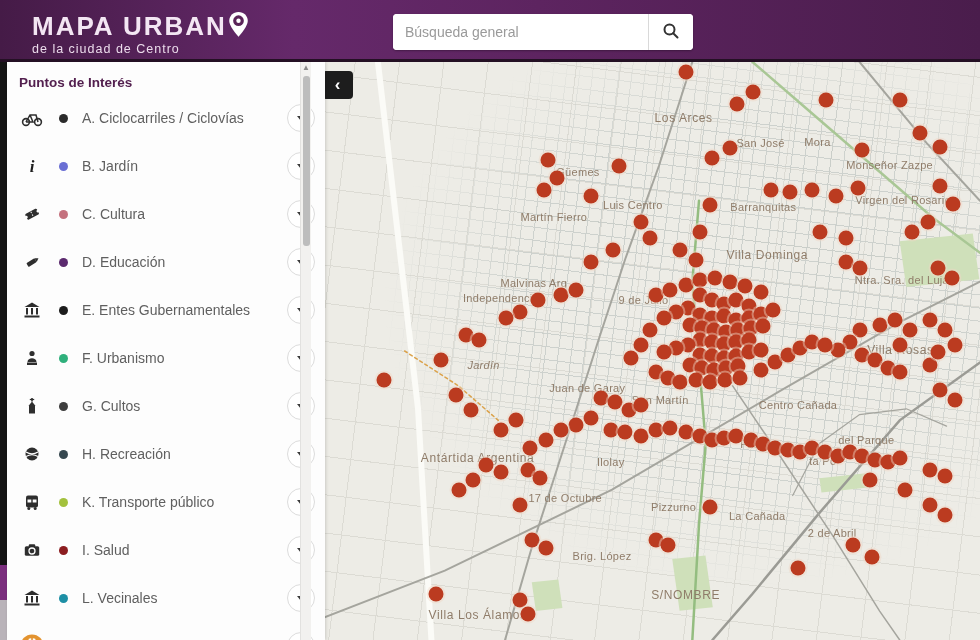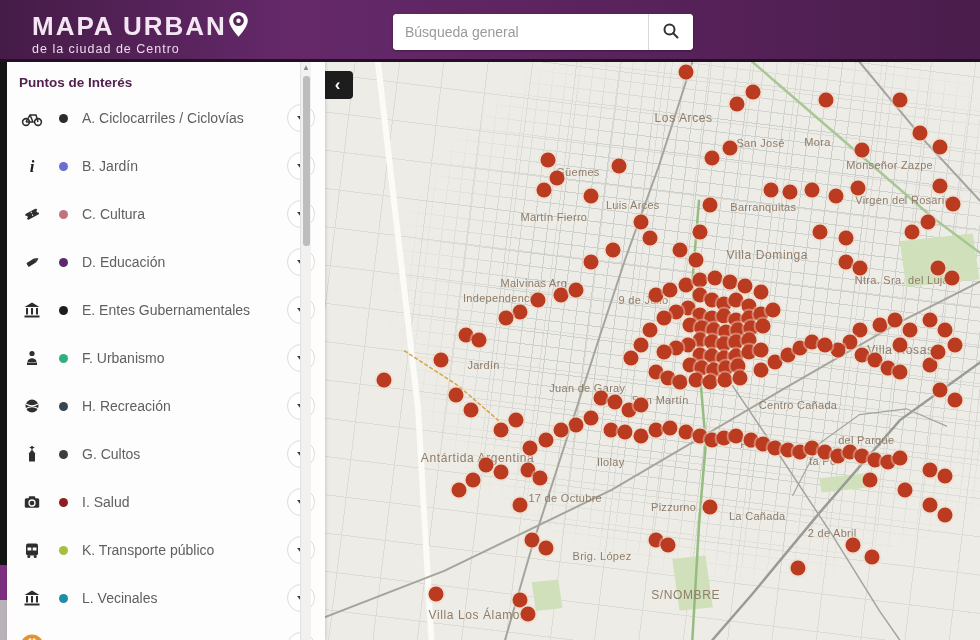--- a/index.html
+++ b/index.html
@@ -189,71 +189,71 @@
         </span>
         <span class="cat-dot" style="background:#2fb07c"></span>
         <span class="cat-label">F. Urbanismo</span>
         <span class="cat-chevron">
           <span class="caret"></span>
         </span>
       </div>
       <div class="cat-row">
         <span class="cat-icon">
           <svg width="18" height="18" viewBox="0 0 18 18">
-            <circle cx="9" cy="9" r="6.5" fill="#2e2e2e"></circle>
-            <path d="M3 7 Q9 10.5 15 7 M3 11.5 Q9 8 15 11.5" stroke="#fdfdfd" stroke-width="1.2" fill="none"></path>
-          </svg>
-        </span>
-        <span class="cat-dot" style="background:#36474f"></span>
-        <span class="cat-label">H. Recreación</span>
-        <span class="cat-chevron">
-          <span class="caret"></span>
-        </span>
-      </div>
-      <div class="cat-row">
-        <span class="cat-icon">
-          <svg width="18" height="18" viewBox="0 0 18 18">
             <rect x="8.2" y="1" width="1.6" height="3.5" fill="#2e2e2e"></rect>
             <rect x="6.8" y="1.9" width="4.4" height="1.2" fill="#2e2e2e"></rect>
             <polygon points="9,4.5 12.5,9 5.5,9" fill="#2e2e2e"></polygon>
             <rect x="6" y="9" width="6" height="7.5" fill="#2e2e2e"></rect>
           </svg>
         </span>
         <span class="cat-dot" style="background:#3d3d3d"></span>
         <span class="cat-label">G. Cultos</span>
         <span class="cat-chevron">
           <span class="caret"></span>
         </span>
       </div>
       <div class="cat-row">
         <span class="cat-icon">
           <svg width="18" height="18" viewBox="0 0 18 18">
-            <rect x="5.8" y="3.2" width="6.4" height="3.5" rx="1" fill="#2e2e2e"></rect>
-            <rect x="1.8" y="5.2" width="14.4" height="9.6" rx="1.6" fill="#2e2e2e"></rect>
-            <circle cx="9" cy="10" r="3" fill="none" stroke="#fdfdfd" stroke-width="1.3"></circle>
-          </svg>
-        </span>
-        <span class="cat-dot" style="background:#8c1d20"></span>
-        <span class="cat-label">I. Salud</span>
+            <circle cx="9" cy="9" r="6.5" fill="#2e2e2e"></circle>
+            <path d="M3 7 Q9 10.5 15 7 M3 11.5 Q9 8 15 11.5" stroke="#fdfdfd" stroke-width="1.2" fill="none"></path>
+          </svg>
+        </span>
+        <span class="cat-dot" style="background:#36474f"></span>
+        <span class="cat-label">H. Recreación</span>
         <span class="cat-chevron">
           <span class="caret"></span>
         </span>
       </div>
       <div class="cat-row">
         <span class="cat-icon">
           <svg width="18" height="18" viewBox="0 0 18 18">
             <rect x="3" y="2.5" width="12" height="12" rx="2" fill="#2e2e2e"></rect>
             <rect x="4.5" y="6.5" width="3.8" height="3" fill="#fdfdfd"></rect>
             <rect x="9.7" y="6.5" width="3.8" height="3" fill="#fdfdfd"></rect>
             <circle cx="5.8" cy="15.6" r="1.5" fill="#2e2e2e"></circle>
             <circle cx="12.2" cy="15.6" r="1.5" fill="#2e2e2e"></circle>
           </svg>
         </span>
         <span class="cat-dot" style="background:#a3c13d"></span>
         <span class="cat-label">K. Transporte público</span>
+        <span class="cat-chevron">
+          <span class="caret"></span>
+        </span>
+      </div>
+      <div class="cat-row">
+        <span class="cat-icon">
+          <svg width="18" height="18" viewBox="0 0 18 18">
+            <rect x="5.8" y="3.2" width="6.4" height="3.5" rx="1" fill="#2e2e2e"></rect>
+            <rect x="1.8" y="5.2" width="14.4" height="9.6" rx="1.6" fill="#2e2e2e"></rect>
+            <circle cx="9" cy="10" r="3" fill="none" stroke="#fdfdfd" stroke-width="1.3"></circle>
+          </svg>
+        </span>
+        <span class="cat-dot" style="background:#8c1d20"></span>
+        <span class="cat-label">I. Salud</span>
         <span class="cat-chevron">
           <span class="caret"></span>
         </span>
       </div>
       <div class="cat-row">
         <span class="cat-icon">
           <svg width="18" height="18" viewBox="0 0 18 18">
             <polygon points="9,1.5 16.5,6 1.5,6" fill="#2e2e2e"></polygon>
             <rect x="3" y="7" width="2" height="6.5" fill="#2e2e2e"></rect>
             <rect x="8" y="7" width="2" height="6.5" fill="#2e2e2e"></rect>
@@ -306,30 +306,30 @@
       <polyline points="66,0 74,8 84,18 93,27 100,33" fill="none" stroke="#a9c795" stroke-width="2.5" vector-effect="non-scaling-stroke" stroke-linecap="round"></polyline>
       <polyline points="14,50 22,56 28,62" fill="none" stroke="#dba24a" stroke-width="1.5" stroke-dasharray="3 3" vector-effect="non-scaling-stroke" stroke-linecap="round"></polyline>
     </svg>
   <div id="map-labels">
       <span class="map-label big" style="left: 55.7%; top: 9.7%;">Los Arces</span>
       <span class="map-label" style="left: 67.2%; top: 14%;">San José</span>
       <span class="map-label" style="left: 75.7%; top: 13.8%;">Mora</span>
       <span class="map-label" style="left: 86.5%; top: 17.8%;">Monseñor Zazpe</span>
       <span class="map-label" style="left: 88.5%; top: 23.9%;">Virgen del Rosario</span>
       <span class="map-label" style="left: 39.9%; top: 19%;">Güemes</span>
-      <span class="map-label" style="left: 48.1%; top: 24.7%;">Luis Arces</span>
+      <span class="map-label" style="left: 48.1%; top: 24.7%;">Luis Centro</span>
       <span class="map-label" style="left: 36.3%; top: 26.8%;">Martín Fierro</span>
       <span class="map-label" style="left: 67.6%; top: 25.1%;">Barranquitas</span>
       <span class="map-label" style="left: 33.3%; top: 38.2%;">Malvinas Arg</span>
       <span class="map-label" style="left: 28.4%; top: 40.8%;">Independencia</span>
       <span class="map-label" style="left: 49.7%; top: 41.2%;">9 de Julio</span>
       <span class="map-label big" style="left: 68.2%; top: 33.4%;">Villa Dominga</span>
       <span class="map-label" style="left: 88.8%; top: 37.7%;">Ntra. Sra. del Luján</span>
       <span class="map-label big" style="left: 88.1%; top: 49.8%;">Villa Rosas</span>
-      <span class="map-label" style="left: 25.8%; top: 52.4%;">Jardín</span>
+      <span class="map-label" style="left: 25.8%; top: 52.4%; font-style: italic;">Jardín</span>
       <span class="map-label" style="left: 41.3%; top: 56.4%;">Juan de Garay</span>
       <span class="map-label" style="left: 52.2%; top: 58.5%;">San Martín</span>
       <span class="map-label" style="left: 72.8%; top: 59.3%;">Centro Cañada</span>
       <span class="map-label" style="left: 66.8%; top: 66.1%;">Fátima</span>
       <span class="map-label" style="left: 83%; top: 65.4%;">del Parque</span>
       <span class="map-label" style="left: 76.5%; top: 69%;">ta Po</span>
       <span class="map-label big" style="left: 24.9%; top: 68.5%;">Antártida Argentina</span>
       <span class="map-label" style="left: 44.8%; top: 69.2%;">Ilolay</span>
       <span class="map-label" style="left: 38%; top: 75.5%;">17 de Octubre</span>
       <span class="map-label" style="left: 54.2%; top: 77%;">Pizzurno</span>

